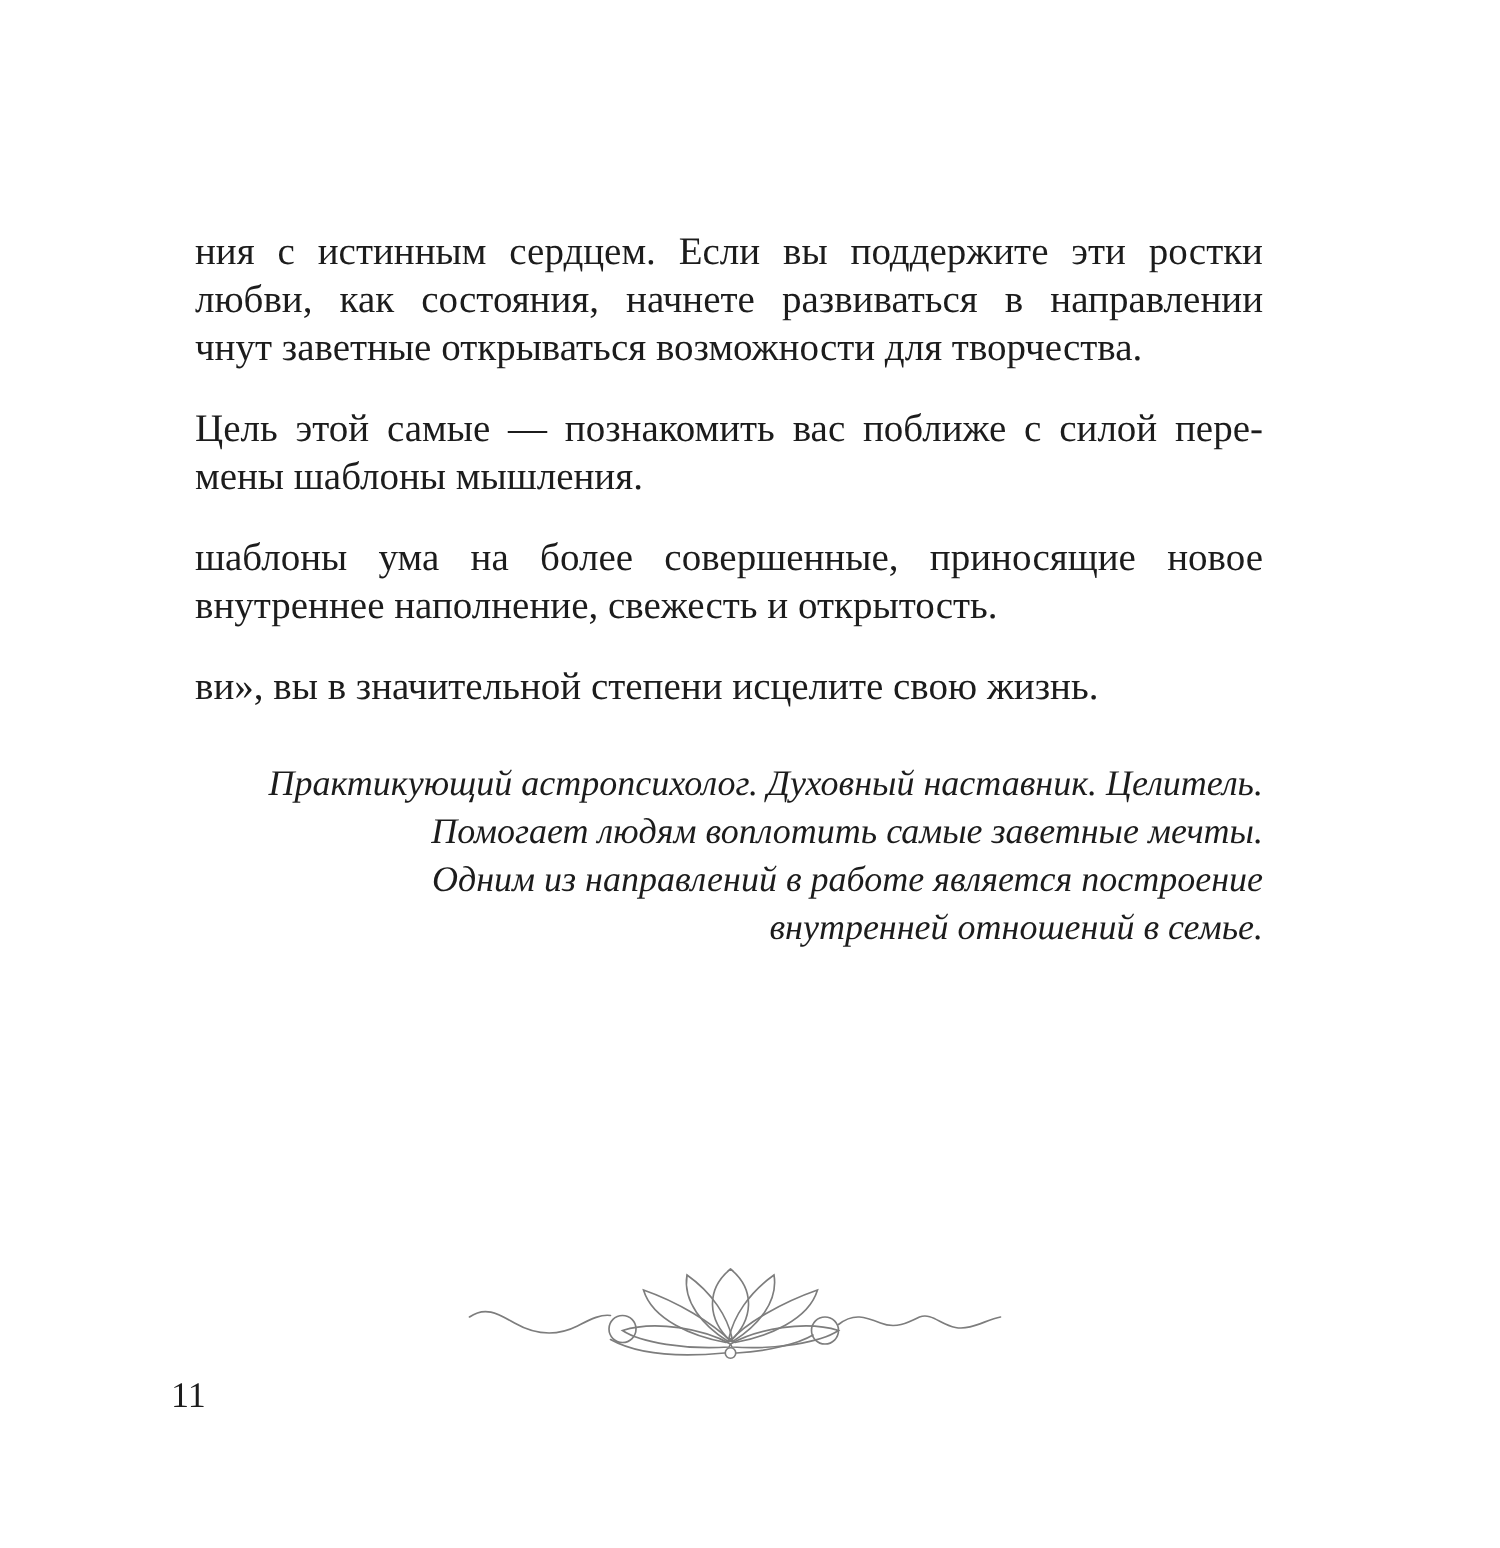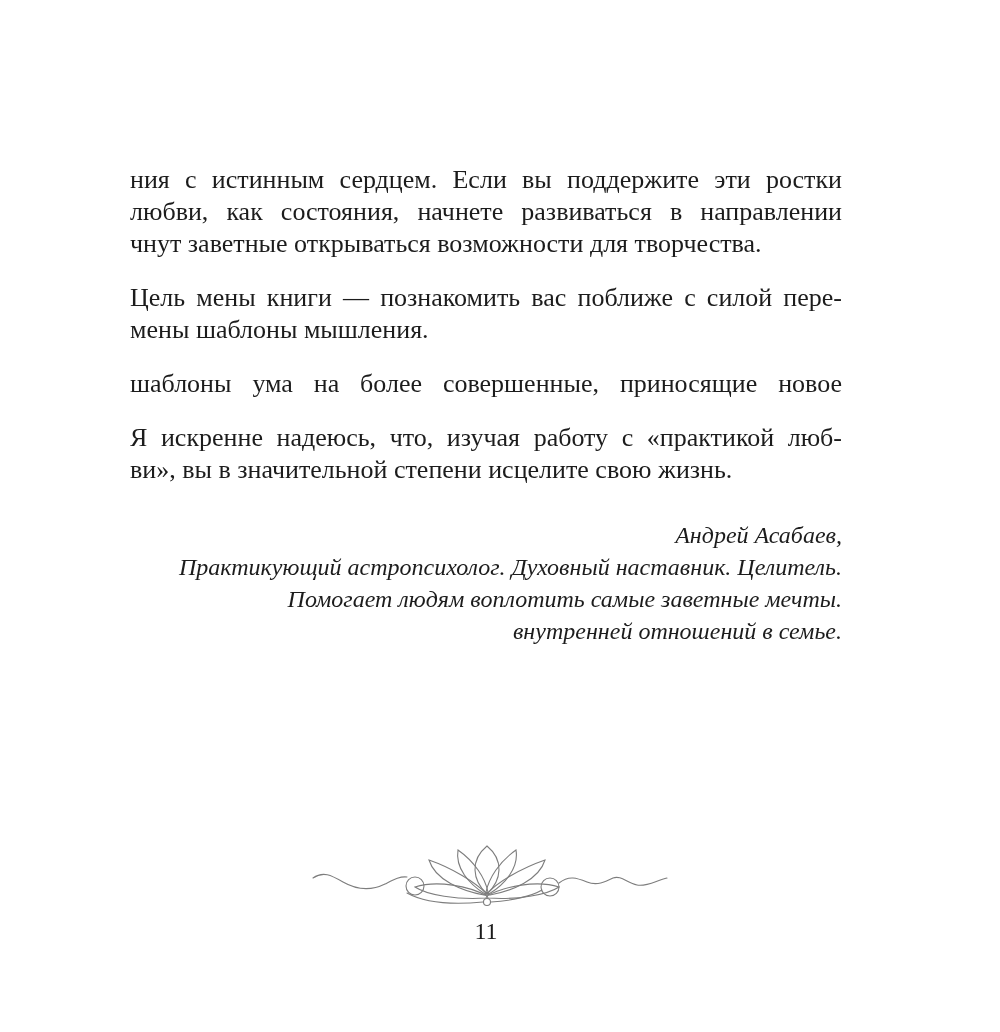--- a/index.html
+++ b/index.html
@@ -22,21 +22,21 @@
   .text-block {
     position: absolute;
     left: 130px;
     top: 152px;
     width: 712px;
     color: #1c1c1c;
     font-size: 26px;
     line-height: 32px;
   }
   .para {
-    margin: 12px 0 22px 0;
+    margin: 0 0 22px 0;
     padding: 0;
   }
   .line {
     display: block;
     text-align: justify;
     text-align-last: justify;
     white-space: nowrap;
   }
   .line.last {
     text-align-last: left;
@@ -59,59 +59,58 @@
     width: 360px;
     height: 66px;
   }
   .ornament svg {
     display: block;
     width: 360px;
     height: 66px;
   }
   .page-number {
     position: absolute;
-    left: 130px;
+    left: 114px;
     top: 918px;
     width: 712px;
-    text-align: center;
     font-size: 24px;
     color: #1c1c1c;
   }
 </style>
 </head>
 <body>
 
 <div class="page">
 
   <main class="text-block">
 
     <p class="para">
       <span class="line">ния с истинным сердцем. Если вы поддержите эти ростки</span>
       <span class="line">любви, как состояния, начнете развиваться в направлении</span>
       <span class="line last">чнут заветные открываться возможности для творчества.</span>
     </p>
 
     <p class="para">
-      <span class="line">Цель мены книги — познакомить вас поближе с силой пере-</span>
+      <span class="line">Цель этой самые — познакомить вас поближе с силой пере-</span>
       <span class="line last">мены шаблоны мышления.</span>
     </p>
 
     <p class="para">
       <span class="line">шаблоны ума на более совершенные, приносящие новое</span>
+      <span class="line last">внутреннее наполнение, свежесть и открытость.</span>
     </p>
 
     <p class="para">
-      <span class="line">Я искренне надеюсь, что, изучая работу с «практикой люб-</span>
       <span class="line last">ви», вы в значительной степени исцелите свою жизнь.</span>
     </p>
 
     <div class="signature">
-      <span class="sig-line">Андрей Асабаев,</span>
       <span class="sig-line">Практикующий астропсихолог. Духовный наставник. Целитель.</span>
       <span class="sig-line">Помогает людям воплотить самые заветные мечты.</span>
+      <span class="sig-line">Одним из направлений в работе является построение</span>
       <span class="sig-line">внутренней отношений в семье.</span>
     </div>
 
   </main>
 
   <div class="ornament">
     <svg viewBox="0 0 360 66" xmlns="http://www.w3.org/2000/svg" fill="none" stroke="#7d7d7d" stroke-width="1.1" stroke-linecap="round">
 
       <path d="M2,36 C12,29 20,33 32,40 C46,48 60,49 74,42 C82,38 89,34 96,35"></path>
       <circle cx="104" cy="44" r="9"></circle>

